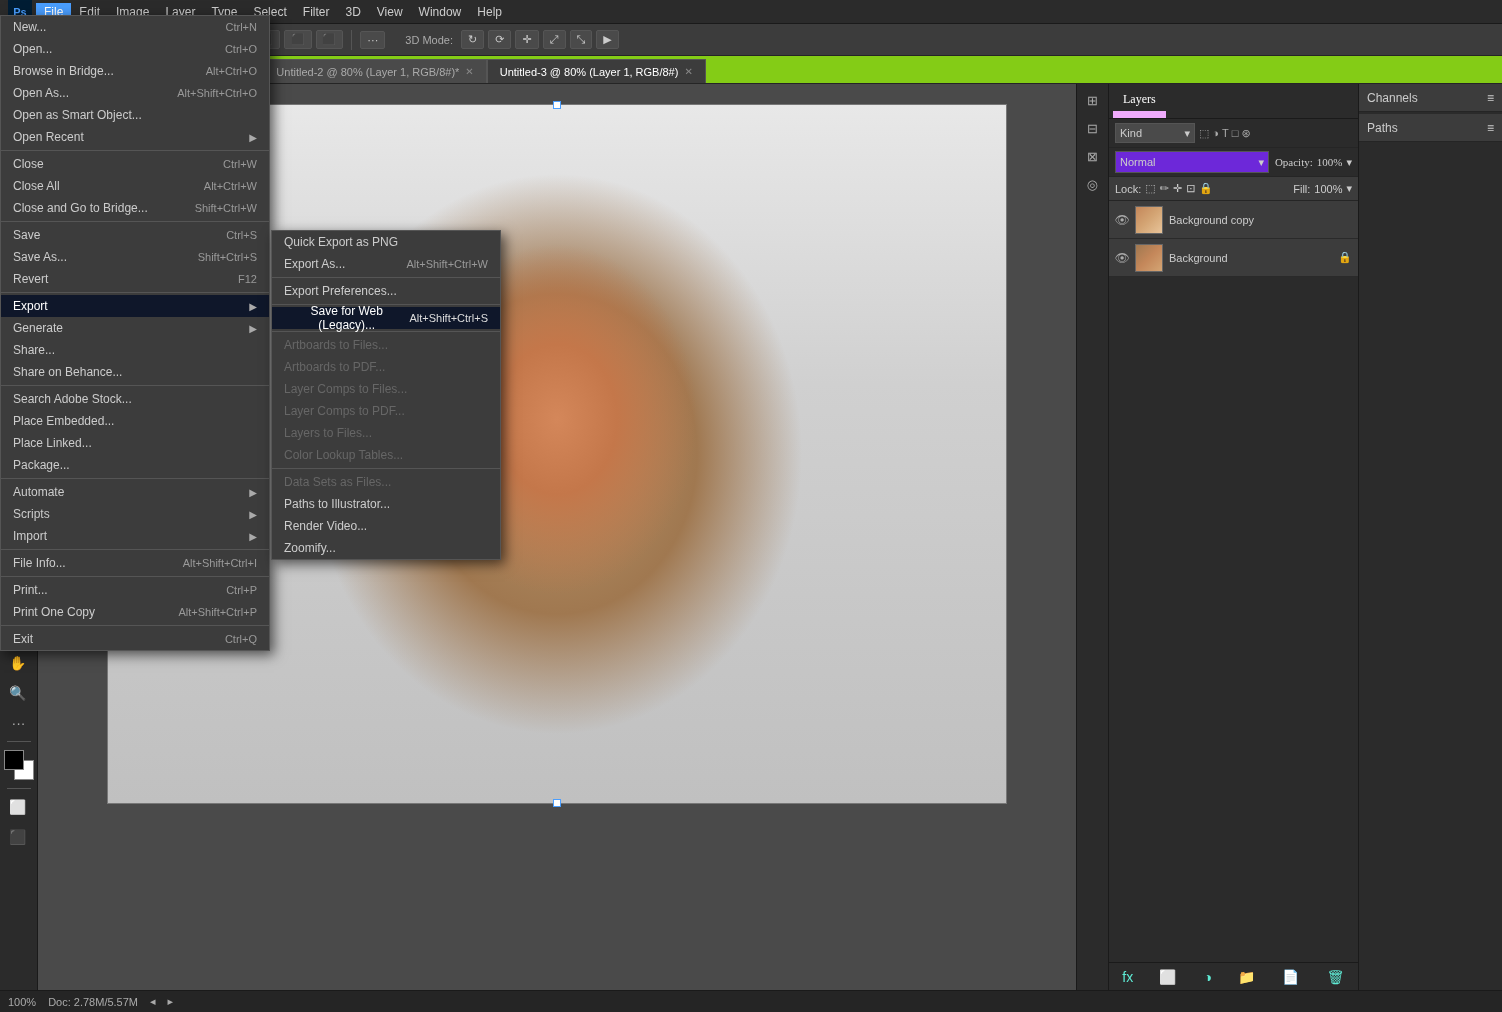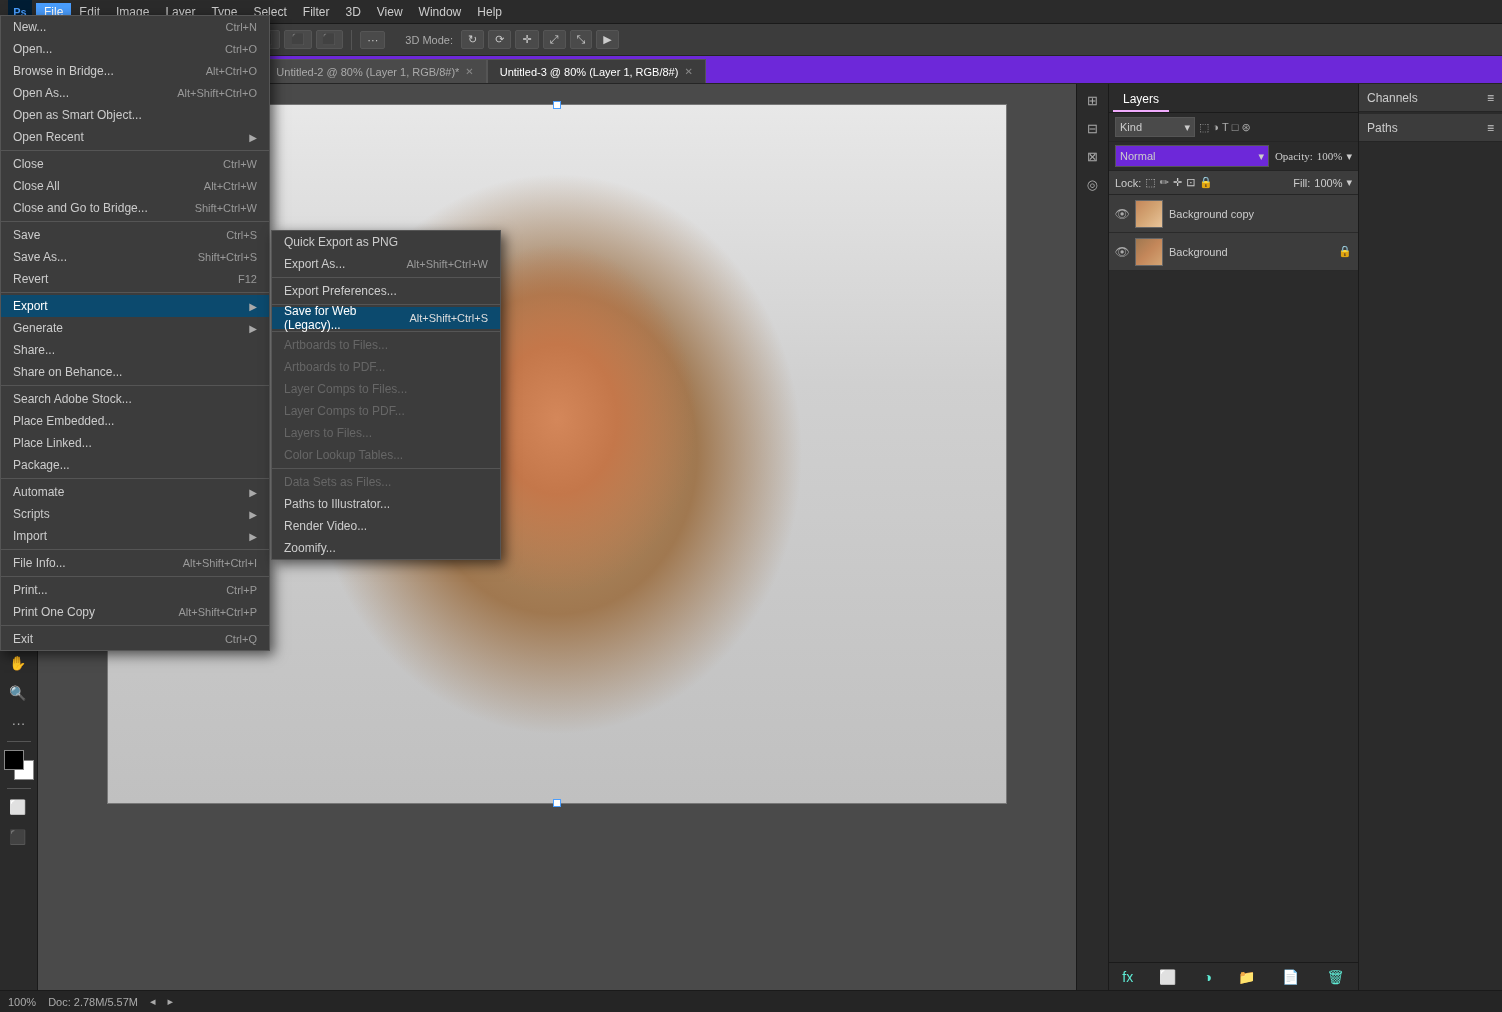--- a/index.html
+++ b/index.html
@@ -65,21 +65,21 @@
       color: #ccc;
       padding: 2px 6px;
       font-size: 11px;
       cursor: pointer;
       border-radius: 2px;
     }
 
     
     .tabs-bar {
       height: 28px;
-      background: #6d28d9;
+      background: #84cc16;
       display: flex;
       align-items: flex-end;
       padding-left: 40px;
       border-bottom: 1px solid #252525;
     }
     .tab {
       height: 24px;
       background: #4a4a4a;
       border: 1px solid #555;
       border-bottom: none;
@@ -205,21 +205,22 @@
     }
     .panel-tab {
       padding: 4px 10px;
       font-size: 12px;
       color: #aaa;
       cursor: pointer;
       border-bottom: 2px solid transparent;
     }
     .panel-tab.active {
       color: #fff;
-      border-bottom: 2px solid #f0abfc;
+      border-bottom: 7px solid #f0abfc;
+      font-family: Liberation Serif, serif;
     }
     .layers-mode {
       height: 22px;
       background: #6d28d9;
       border: 1px solid #555;
       color: #ccc;
       font-size: 11px;
       padding: 0 4px;
       flex: 1;
       display: flex;
@@ -321,21 +322,21 @@
       height: 22px;
       display: flex;
       align-items: center;
       padding: 0 12px;
       cursor: pointer;
       color: #ccc;
       font-size: 12px;
       position: relative;
       justify-content: space-between;
     }
-    .menu-item.highlighted { background: #0c4a6e; color: #fff; }
+    .menu-item.highlighted { background: #0f172a; color: #fff; text-align: center; }
     .menu-item.disabled { color: #666; cursor: default; }
     .menu-item .shortcut {
       color: #999;
       font-size: 11px;
     }
     .menu-item.highlighted .shortcut { color: #ddd; }
     .menu-item .arrow {
       color: #aaa;
       font-size: 10px;
     }

